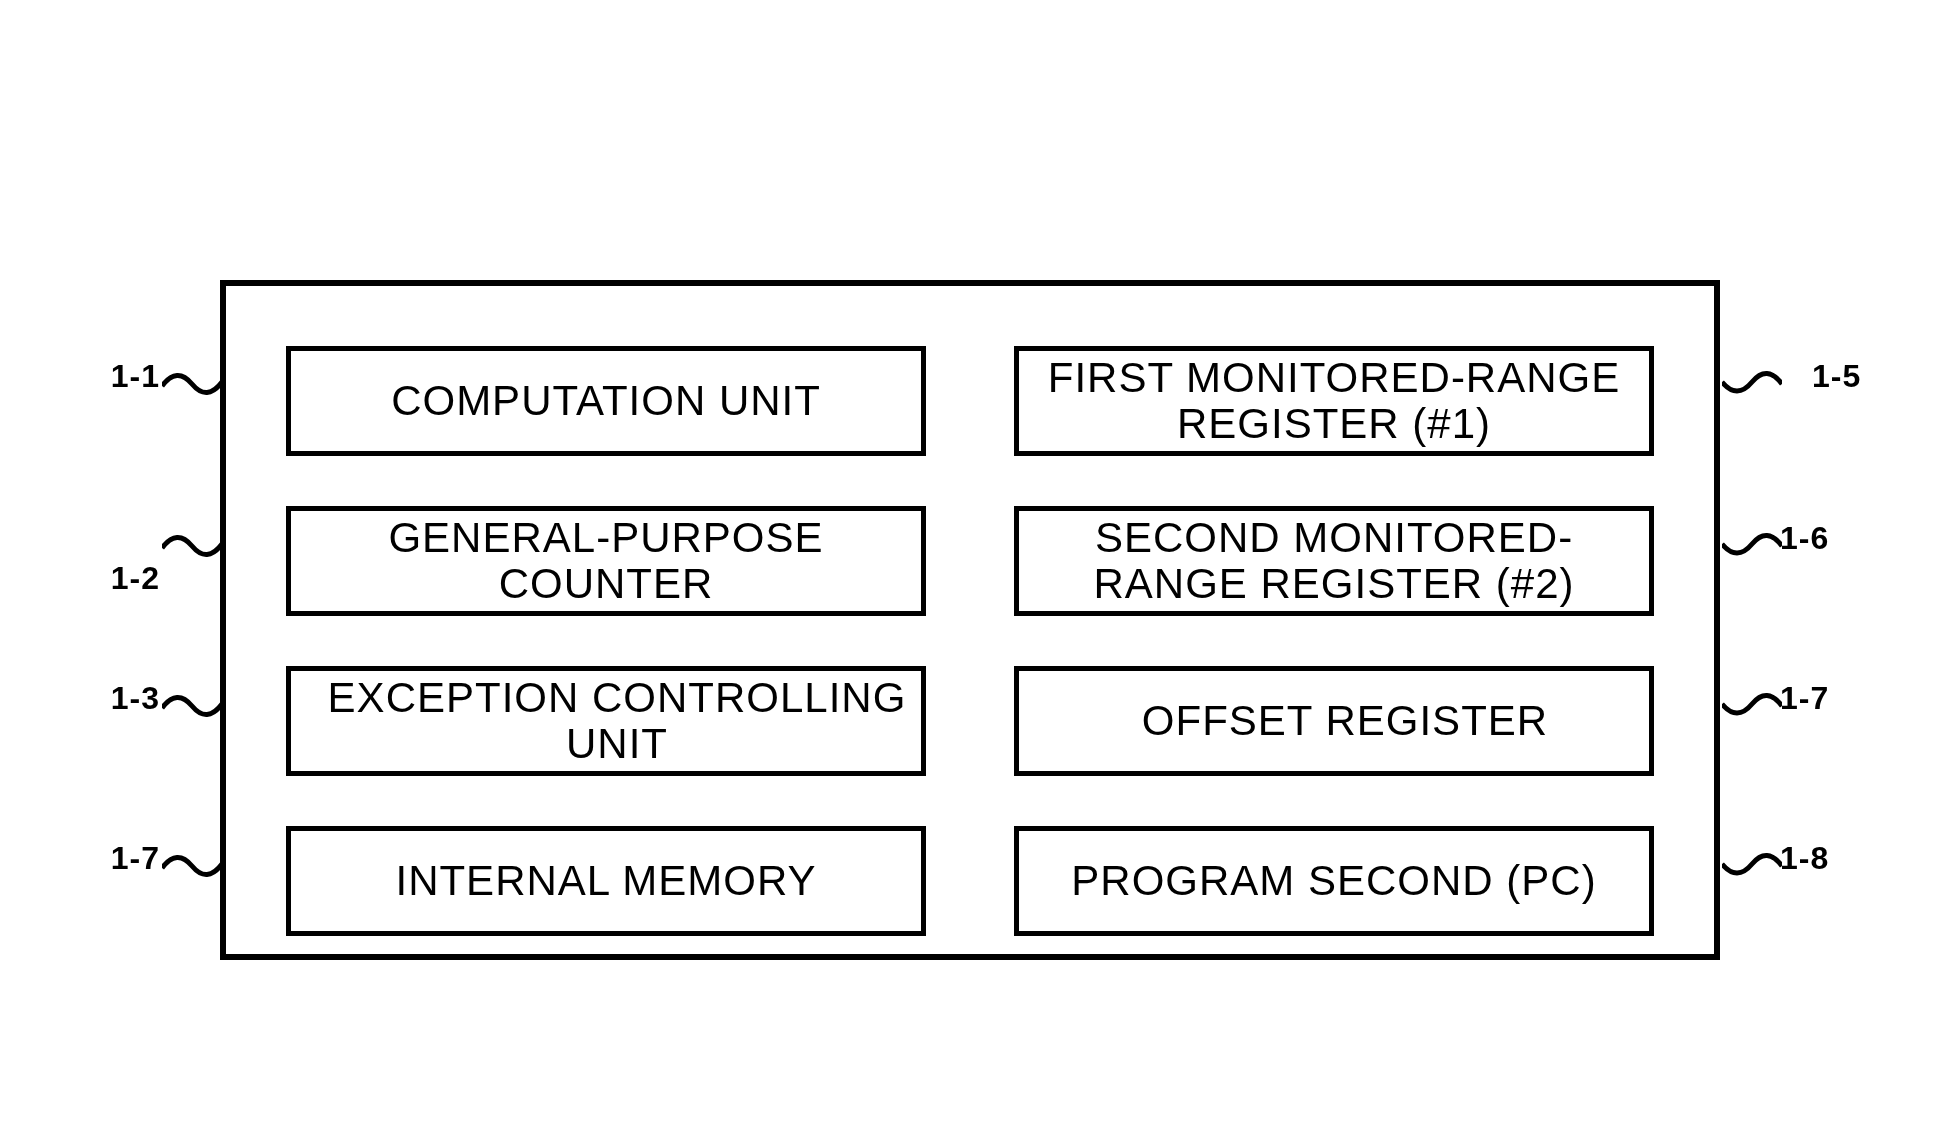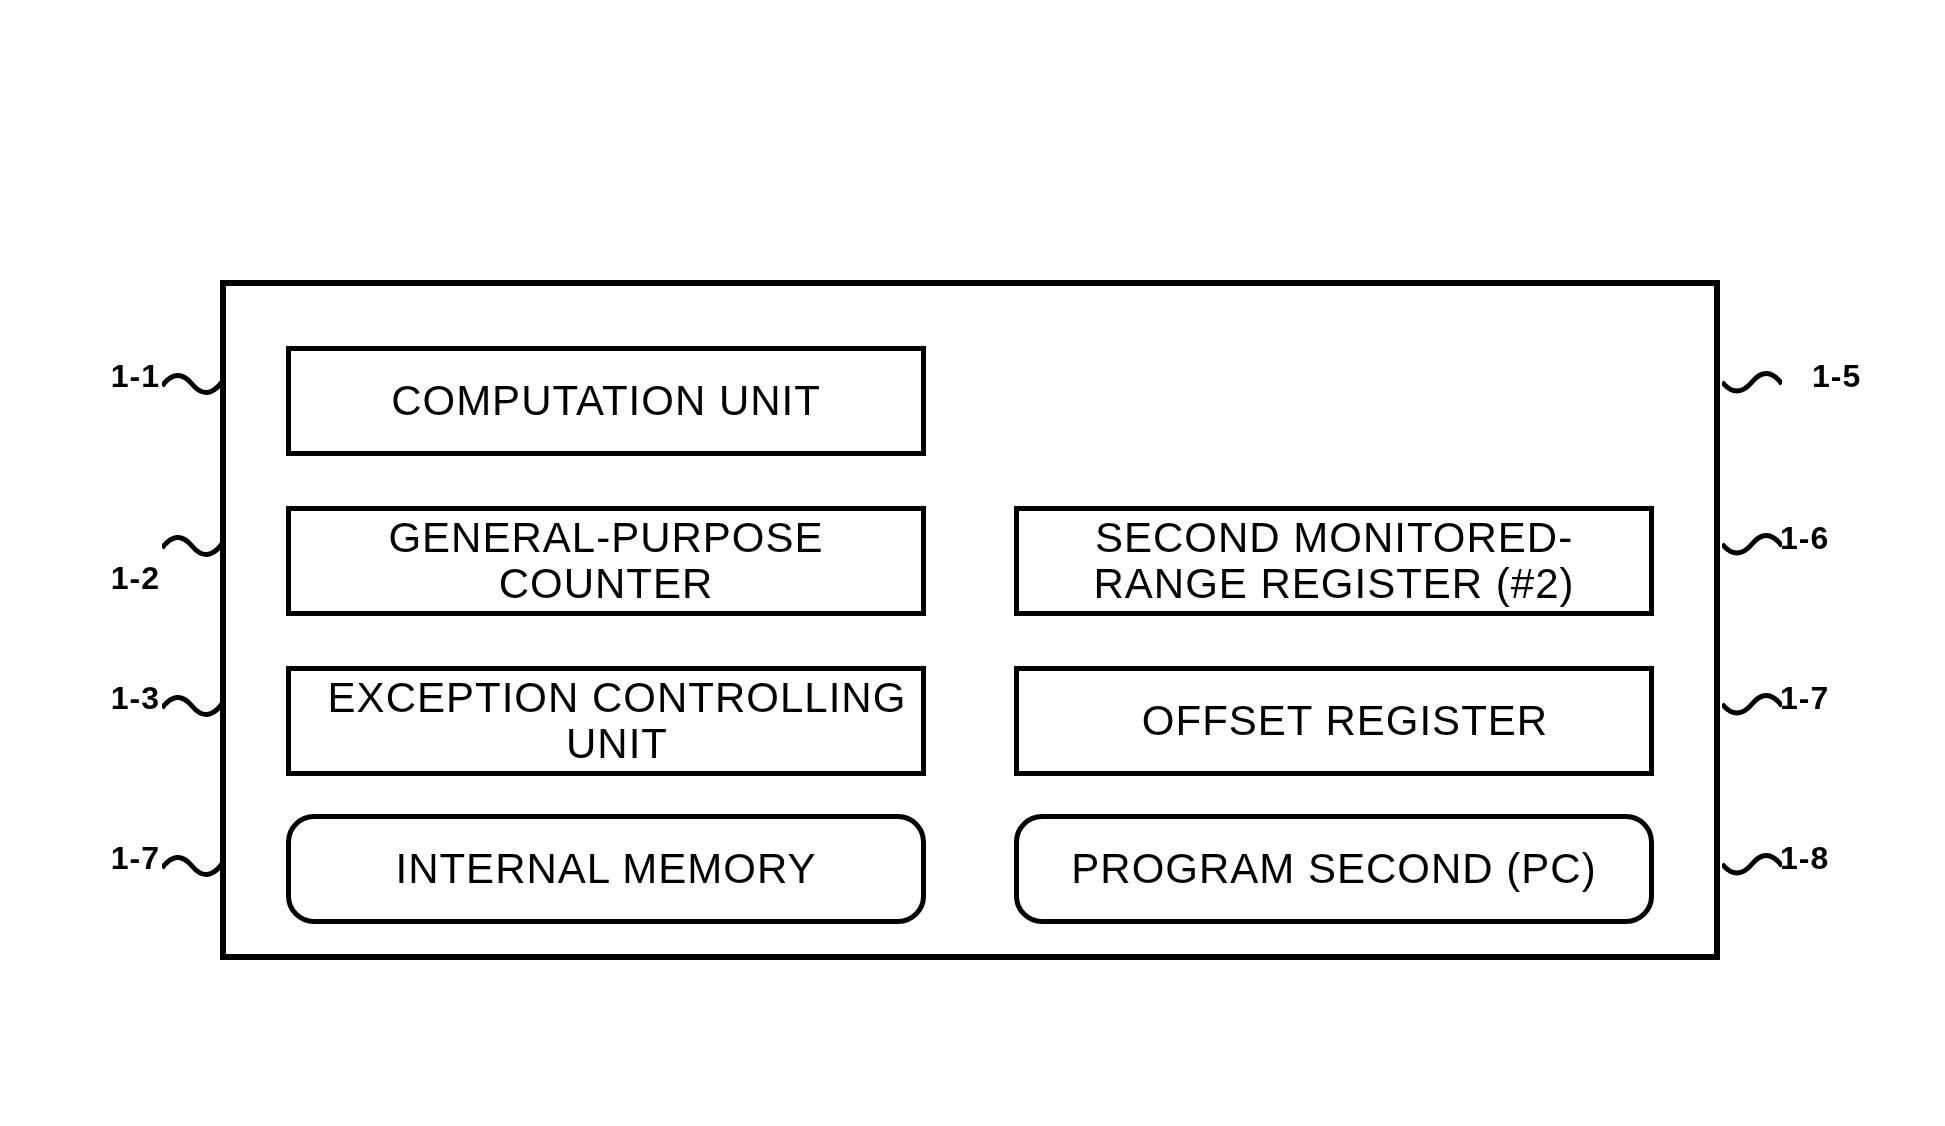--- a/index.html
+++ b/index.html
@@ -61,21 +61,21 @@
     text-align: center;
     font-size: 42px;
     font-weight: 500;
     letter-spacing: 1px;
     line-height: 1.1;
     padding: 0 8px;
   }
   .r1 { top: 40px; }
   .r2 { top: 200px; }
   .r3 { top: 360px; padding-left: 30px; }
-  .r4 { top: 508px; border-radius: 28px; }
+  .r4 { top: 520px; }
 
   .ref-label {
     position: absolute;
     font-size: 32px;
     font-weight: 700;
     letter-spacing: 1px;
   }
   .left-label {
     text-align: right;
     width: 120px;
@@ -179,20 +179,23 @@
       </div>
       <div class="block r3">
         <span>EXCEPTION CONTROLLING UNIT</span>
       </div>
       <div class="block r4">
         <span>INTERNAL MEMORY</span>
       </div>
     </div>
 
     <div class="col col-right">
+      <div class="block r1">
+        <span>FIRST MONITORED-RANGE REGISTER (#1)</span>
+      </div>
       <div class="block r2">
         <span>SECOND MONITORED-RANGE REGISTER (#2)</span>
       </div>
       <div class="block r3">
         <span>OFFSET REGISTER</span>
       </div>
       <div class="block r4">
         <span>PROGRAM SECOND (PC)</span>
       </div>
     </div>

